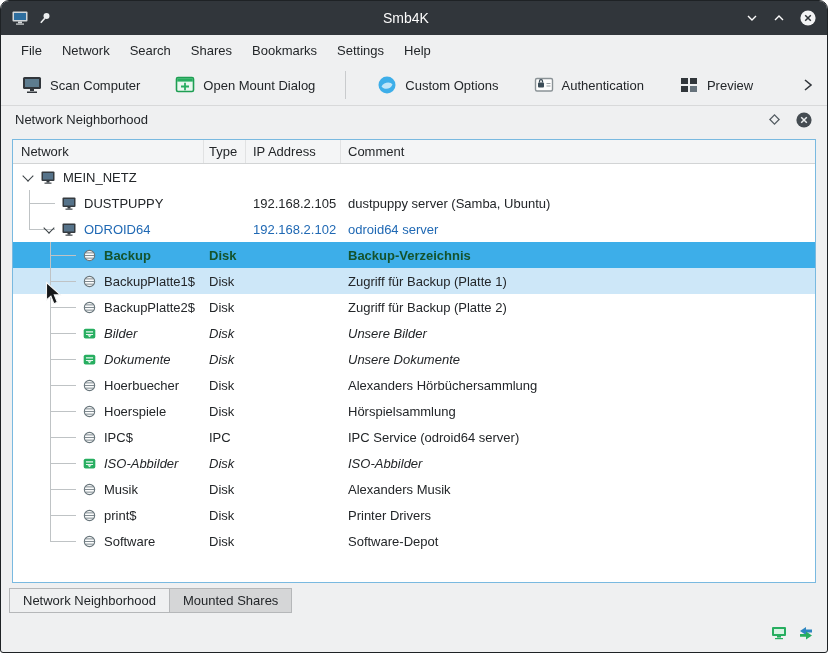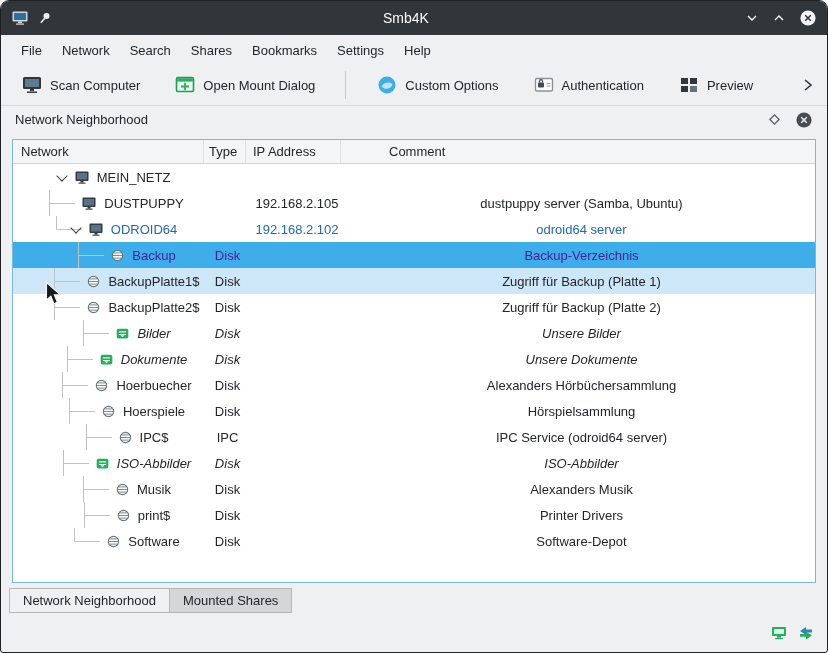--- a/index.html
+++ b/index.html
@@ -32,39 +32,39 @@
   .dockhead .dh-icons { margin-left:auto; display:flex; align-items:center; gap:14px; }
 
   
   .panel { margin:6px 11px 0; height:444px; flex:none; border:1px solid #79b9e0; background:#ffffff;
            font-size:13px; color:#232629; overflow:hidden; }
   .thead { display:flex; height:24px; background:#f4f5f6; border-bottom:1px solid #d2d4d5; }
   .hc { display:flex; align-items:center; border-right:1px solid #e1e2e3; padding-left:8px; color:#232629; }
   .hc.cnet { width:191px; flex:none; }
   .hc.ctype { width:42px; flex:none; padding-left:5px; }
   .hc.cip { width:95px; flex:none; padding-left:7px; }
-  .hc.ccom { flex:1; border-right:none; padding-left:7px;margin-left:41px; }
+  .hc.ccom { flex:1; border-right:none; padding-left:7px; }
 
   .trow { display:flex; height:26px; align-items:stretch; }
-  .cell { display:flex; align-items:center; overflow:hidden; white-space:nowrap;justify-content:center; }
+  .cell { display:flex; align-items:center; overflow:hidden; white-space:nowrap; }
   .cell.cnet { width:191px; flex:none; padding-left:6px; }
   .cell.ctype { width:42px; flex:none; padding-left:5px; }
   .cell.cip { width:95px; flex:none; padding-left:7px; }
   .cell.ccom { flex:1; padding-left:7px; }
 
   .slot { display:inline-block; width:21px; height:26px; position:relative; flex:none; }
   .g.v::before { content:''; position:absolute; left:10px; top:0; height:26px; width:1px; background:#bfc3c5; }
   .g.vh::before { content:''; position:absolute; left:10px; top:0; height:13px; width:1px; background:#bfc3c5; }
   .g.t::after { content:''; position:absolute; left:10px; top:13px; width:26px; height:1px; background:#bfc3c5; }
   .exp::before { content:''; position:absolute; left:5px; top:8px; width:7px; height:7px;
                  border-right:1.6px solid #3a4045; border-bottom:1.6px solid #3a4045; transform:rotate(45deg); }
   .icn { display:inline-flex; align-items:center; flex:none; }
   .lbl { margin-left:7px; }
 
-  .trow.sel { background:#3daee9; color:#4c1d95; }
+  .trow.sel { background:#3daee9; color:#14532d;font-weight:bold; }
   .trow.hov { background:#cde7f8; }
   .trow.blue .lbl, .trow.blue .cip, .trow.blue .ccom { color:#2069b4; }
   .trow.it .lbl, .trow.it .ctype, .trow.it .ccom { font-style:italic; }
 
   
   .tabbar { display:flex; margin:5px 0 0 8px; height:25px; flex:none; align-items:stretch; }
   .tab { display:flex; align-items:center; padding:0 13px; font-size:13px; color:#232629;
          background:#d5d6d7; border:1px solid #b5b7b9; margin-left:-1px; }
   .tab:first-child { margin-left:0; }
   .tab.active { background:#eff0f1; }

